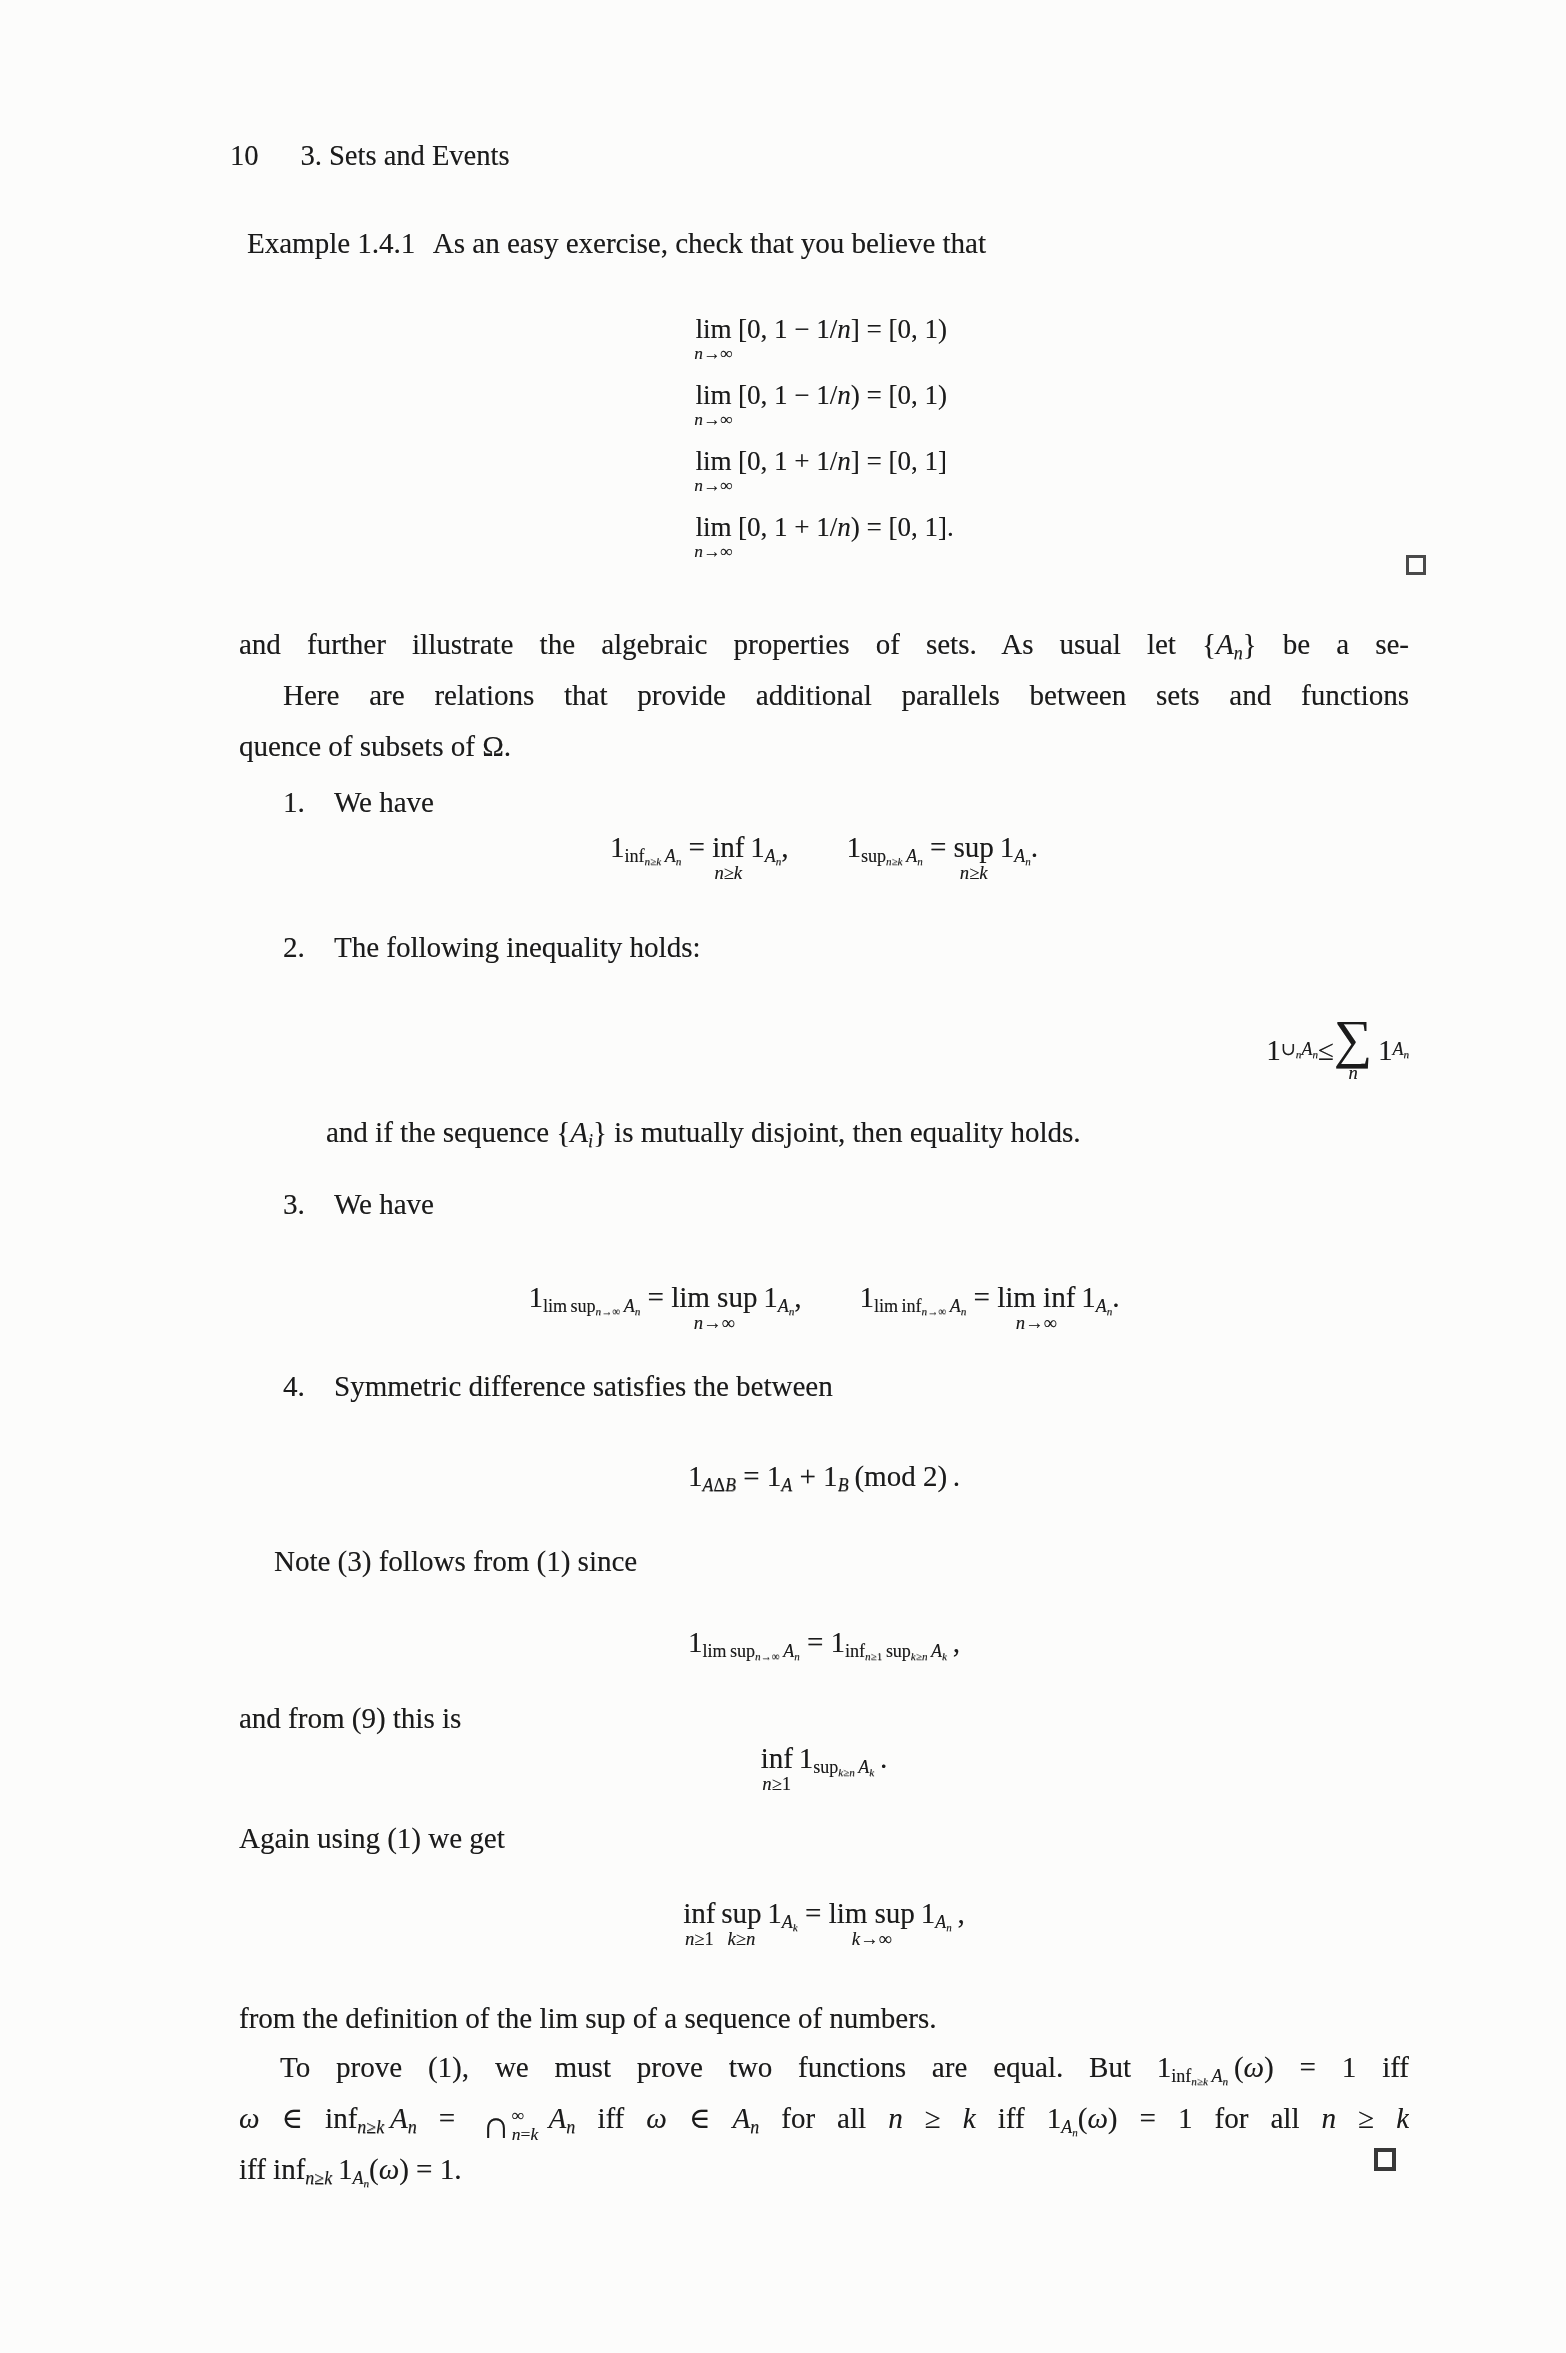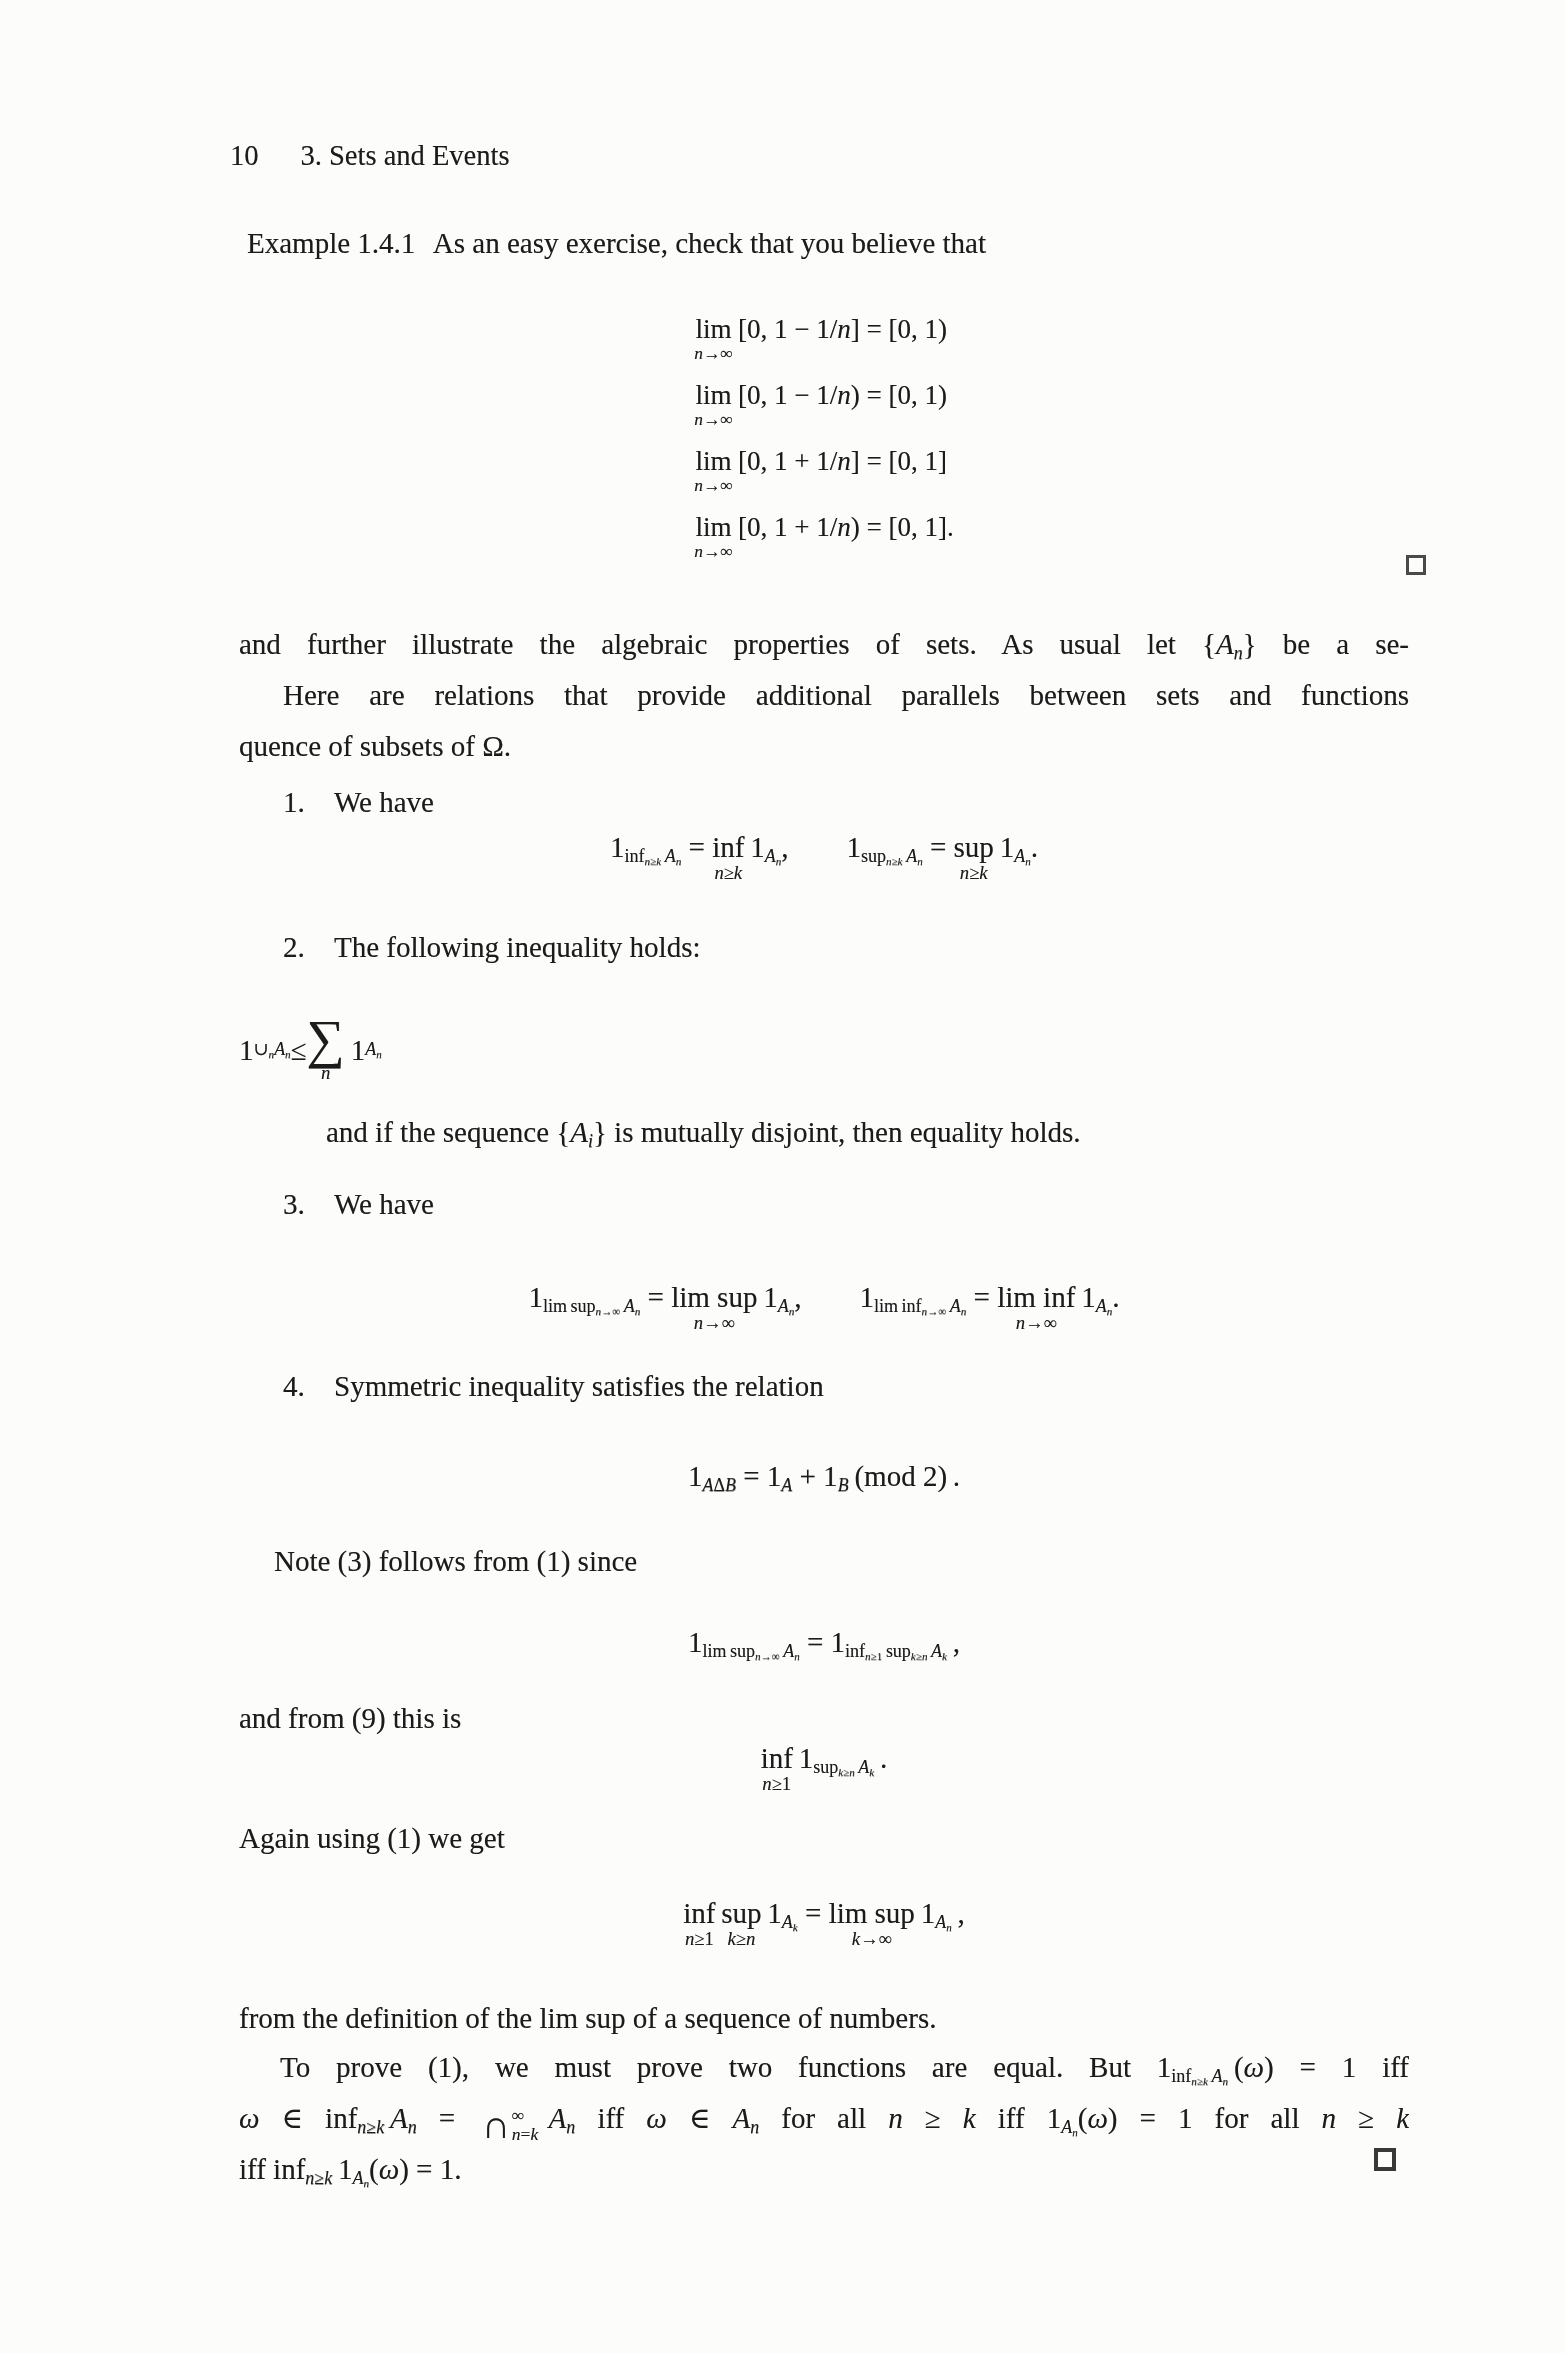--- a/index.html
+++ b/index.html
@@ -17,21 +17,21 @@
   .ind{text-indent:44px}
   .header{left:230px;top:140px;font-size:28.5px}
   .chapter{margin-left:42px}
   .exh{left:247px;top:227px}
   .exlabel{font-weight:400}
   .exintro{margin-left:17.5px}
   .eqgroup{left:239px;top:311px;width:1170px;text-align:center;font-size:27px}
   .eqgroup .inner{display:inline-block;text-align:left}
   .eqline{height:66px;line-height:37px;white-space:nowrap}
   .eq{left:239px;width:1170px;text-align:center;font-size:29px;line-height:37px;white-space:nowrap}
-  .eqflex{left:239px;width:1170px;top:989px;height:123px;display:flex;align-items:center;justify-content:flex-start;font-size:29px;white-space:nowrap}
+  .eqflex{left:239px;width:1170px;top:989px;height:123px;display:flex;align-items:center;justify-content:flex-end;font-size:29px;white-space:nowrap}
   .item{left:283px}
   .num{display:inline-block;width:51px}
   .cont{left:326px}
   .noteline{left:239px;text-indent:35px}
   sub{font-size:0.62em;line-height:1;vertical-align:-0.3em}
   i{font-style:italic}
   .ustack{display:inline-flex;flex-direction:column;align-items:center}
   .ub{display:block;line-height:0.92;white-space:nowrap}
   .uu{display:block;font-size:0.64em;line-height:1;margin-top:2.9px;font-style:normal;white-space:nowrap}
   .ustack:has(.big){vertical-align:-0.55em}
@@ -109,21 +109,21 @@
   </div>
   <div class="abs eq" style="top:1279px">1<sub>lim sup<sub><i>n</i>→∞</sub> <i>A</i><sub><i>n</i></sub></sub> = <span class="ustack">
         <span class="ub">lim sup</span>
         <span class="uu"><i>n</i>→∞</span>
       </span> 1<sub><i>A</i><sub><i>n</i></sub></sub>,  1<sub>lim inf<sub><i>n</i>→∞</sub> <i>A</i><sub><i>n</i></sub></sub> = <span class="ustack">
         <span class="ub">lim inf</span>
         <span class="uu"><i>n</i>→∞</span>
       </span> 1<sub><i>A</i><sub><i>n</i></sub></sub>.</div>
 
   <div class="abs line item" style="top:1370px">
-    <span class="num">4.</span><span>Symmetric inequality satisfies the relation</span>
+    <span class="num">4.</span><span>Symmetric difference satisfies the between</span>
   </div>
   <div class="abs eq" style="top:1458px">1<sub><i>A</i>Δ<i>B</i></sub> = 1<sub><i>A</i></sub> + 1<sub><i>B</i></sub> (mod 2) .</div>
 
   <div class="abs line noteline" style="top:1545px">Note (3) follows from (1) since</div>
   <div class="abs eq" style="top:1624px">1<sub>lim sup<sub><i>n</i>→∞</sub> <i>A</i><sub><i>n</i></sub></sub> = 1<sub>inf<sub><i>n</i>≥1</sub> sup<sub><i>k</i>≥<i>n</i></sub> <i>A</i><sub><i>k</i></sub></sub> ,</div>
 
   <div class="abs line" style="left:239px;top:1702px">and from (9) this is</div>
   <div class="abs eq" style="top:1740px"><span class="ustack">
         <span class="ub">inf</span>
         <span class="uu"><i>n</i>≥1</span>

